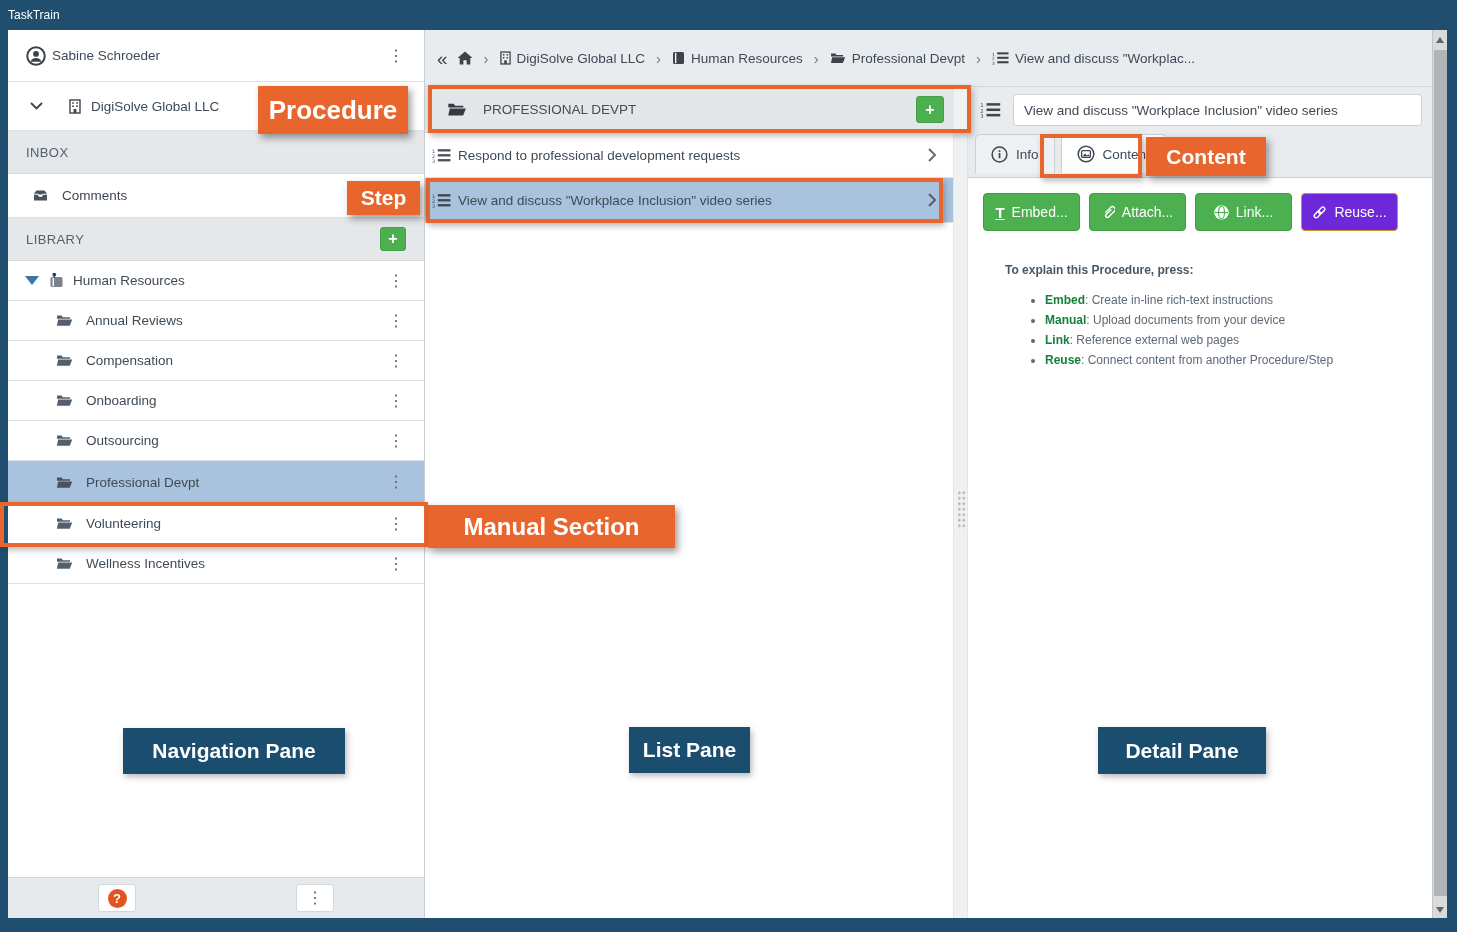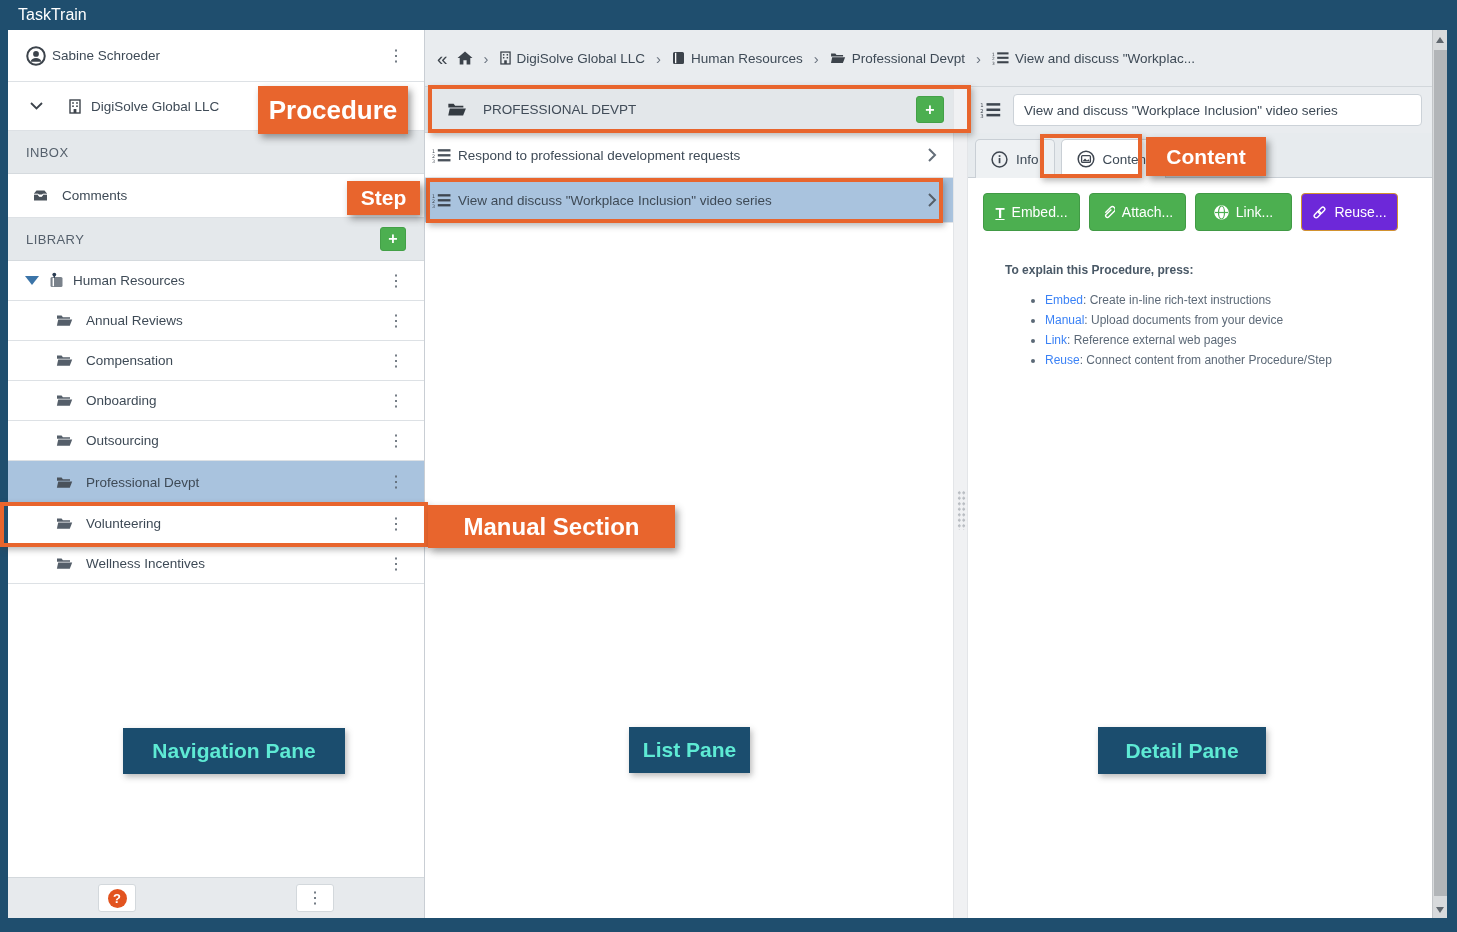--- a/index.html
+++ b/index.html
@@ -3,21 +3,21 @@
 <meta charset="utf-8">
 <style>
   *{box-sizing:border-box;margin:0;padding:0}
   html,body{width:1457px;height:932px}
   body{position:relative;overflow:hidden;background:#fff;
        font-family:"Liberation Sans",sans-serif;font-size:13.5px;color:#3e4a56}
 
   
   .titlebar{position:absolute;left:0;top:0;width:1457px;height:30px;background:#1f4e6e;
             color:#fff;display:flex;align-items:center;z-index:20}
-  .titlebar .title{margin-left:18px;font-size:16px}
+  .titlebar .title{margin-left:8px;font-size:12px}
   .tb-kebab{position:absolute;left:1268px;top:0;width:20px;height:30px;display:flex;
             align-items:center;justify-content:center;font-size:15px;color:#fff;cursor:pointer}
   .tb-ctrl{position:absolute;top:0;height:30px;width:34px;display:flex;align-items:center;
            justify-content:center;color:#fff;font-size:17px;cursor:pointer}
   #tb-min{left:1312px}#tb-max{left:1358px}#tb-close{left:1406px}
   .restore-sq{width:9px;height:9px;border:1.5px solid #fff;position:relative;background:transparent}
   .restore-sq::before{content:"";position:absolute;left:2px;top:-5px;width:9px;height:9px;
            border-top:1.5px solid #fff;border-right:1.5px solid #fff}
   .frame-left{position:absolute;left:0;top:30px;width:8px;height:902px;background:#1f4e6e}
   .frame-right{position:absolute;left:1447px;top:30px;width:10px;height:902px;background:#1f4e6e}
@@ -88,52 +88,52 @@
            border-left:1px solid #e3e5e8;border-right:1px solid #e3e5e8;cursor:col-resize;z-index:5}
   .grip{position:absolute;left:3px;top:403px;width:10px;height:40px;
         background-image:radial-gradient(#b9bdc2 1.1px, transparent 1.4px);background-size:4.5px 5.5px}
 
   
   .detailpane{position:absolute;left:968px;top:87px;width:464px;height:831px;background:#fff;z-index:5}
   .detail-title{height:46px;background:#e9ecef;display:flex;align-items:center;padding:0 10px 0 12px;gap:12px}
   .detail-input{flex:1;height:32px;border:1px solid #ccd2d8;border-radius:4px;background:#fff;
                 padding:0 10px;font:13.5px "Liberation Sans",sans-serif;color:#3e4a56}
   .tabrow{height:45px;background:#e7ebee;border-bottom:1px solid #c9cfd5;display:flex;
-          align-items:flex-end;padding-left:7px}
+          align-items:flex-start;padding-left:7px}
   .tab{height:39px;display:flex;align-items:center;gap:8px;padding:0 15px;border:1px solid #c9cfd5;
        border-bottom:none;border-radius:5px 5px 0 0;background:#eef1f3;color:#3e4a56;
        margin-right:6px;position:relative;top:1px;cursor:pointer}
   .tab.active{background:#fff}
   .btnrow{display:flex;gap:9px;padding:15px 0 0 15px}
   .btn{height:38px;flex:0 0 97px;display:flex;align-items:center;justify-content:center;gap:7px;
        background:#4caf50;color:#fff;border:1px solid #419a45;border-radius:4px;font-size:14px;cursor:pointer}
   .btn.amber{background:#6d28d9;border-color:#d2922f}
   .embed-t{font-weight:bold;text-decoration:underline;font-size:15px;line-height:1}
   .help{margin:32px 16px 0 37px;color:#5c6977;font-size:12px}
   .help .intro{font-weight:bold;color:#495866;margin-bottom:13px}
   .help ul{margin:0;padding-left:40px}
   .help li{line-height:20px;list-style-type:disc}
-  .help .term{font-weight:normal;color:#3b82f6}
+  .help .term{font-weight:bold;color:#15803d}
   .detail-scroll{position:absolute;left:1398px;top:246px;width:15px;height:662px;background:#f4f5f6;
                  border-left:1px solid #e6e8ea}
 
   
   .obox{position:absolute;border:4px solid #e8652d;z-index:45;
         box-shadow:2px 3px 6px rgba(60,60,60,.35)}
   #obox-header{left:428px;top:85px;width:543px;height:48px}
   #obox-step{left:426px;top:178px;width:517px;height:45px}
   #obox-section{left:0;top:502px;width:428px;height:45px}
   #obox-tab{left:1040px;top:134px;width:102px;height:44px}
   .ann{position:absolute;background:#e8652d;color:#fff;font-weight:bold;display:flex;align-items:center;
        justify-content:center;z-index:60;box-shadow:3px 4px 7px rgba(40,40,40,.45);white-space:nowrap}
   #ann-procedure{left:258px;top:86px;width:150px;height:48px;font-size:26px}
   #ann-step{left:347px;top:181px;width:73px;height:34px;font-size:21px}
   #ann-manual{left:428px;top:505px;width:247px;height:43px;font-size:24px}
   #ann-content{left:1146px;top:137px;width:120px;height:39px;font-size:21px}
-  .plabel{position:absolute;background:#1b4d6e;color:#5eead4;font-weight:bold;font-size:21px;
+  .plabel{position:absolute;background:#1b4d6e;color:#ffffff;font-weight:bold;font-size:21px;
           display:flex;align-items:center;justify-content:center;z-index:50;
           box-shadow:2px 3px 6px rgba(60,60,60,.35)}
   #pl-nav{left:123px;top:728px;width:222px;height:46px}
   #pl-list{left:629px;top:727px;width:121px;height:46px}
   #pl-detail{left:1098px;top:727px;width:168px;height:47px}
 
   .ic{flex:0 0 auto;display:inline-flex}
 </style>
 </head>
 <body>

